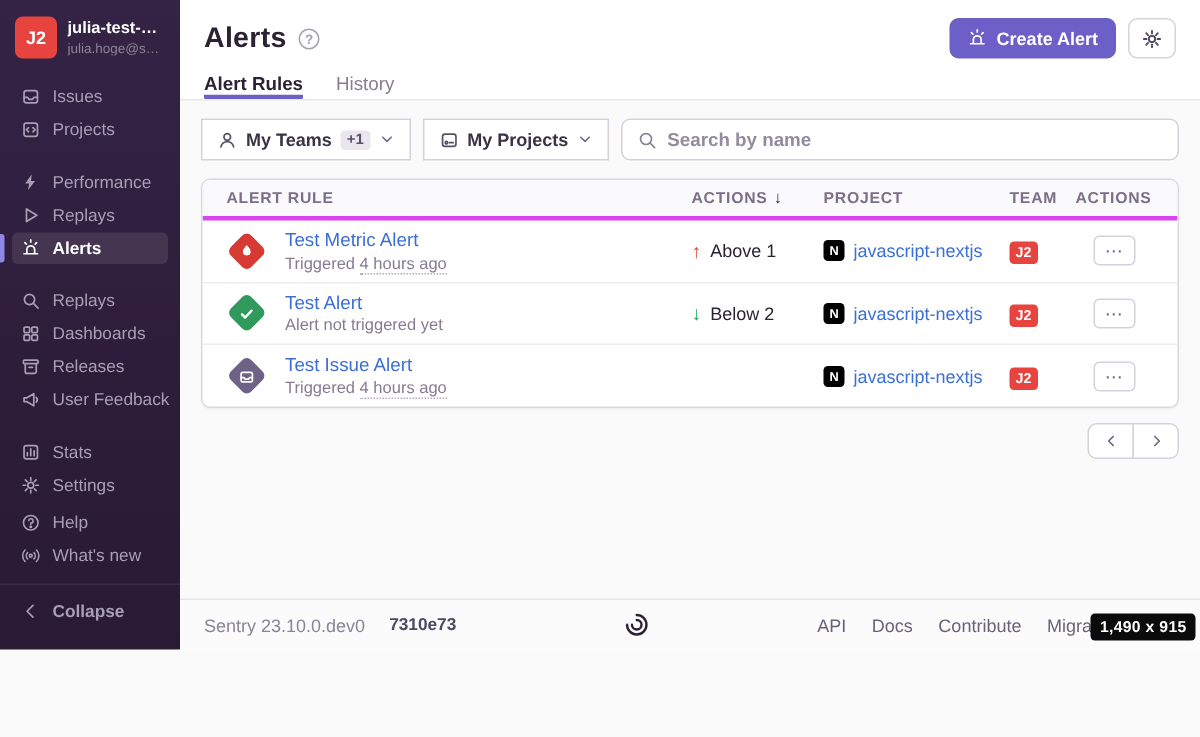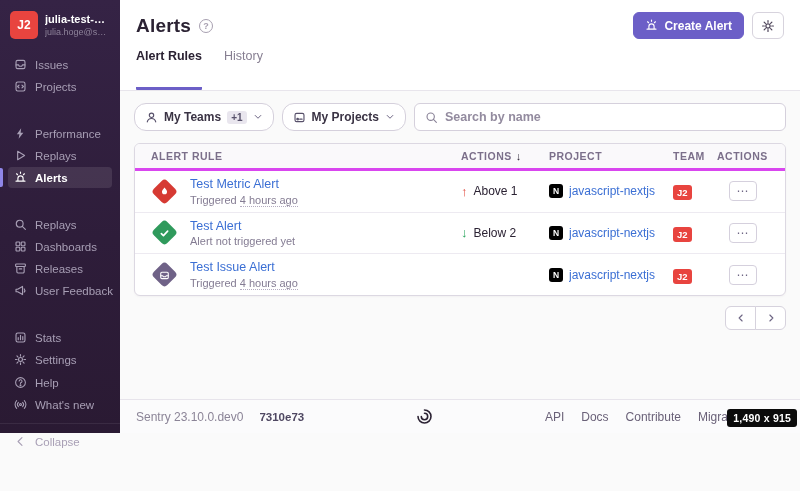--- a/index.html
+++ b/index.html
@@ -10,53 +10,53 @@
   
   .sidebar { width:120px; flex:0 0 120px; background:linear-gradient(180deg,#352345 0%,#2e1d3a 55%,#2a1a33 100%);
              display:flex; flex-direction:column; color:#a89fb5; }
   .org { display:flex; align-items:center; gap:7px; padding:11px 10px 9px 10px; cursor:pointer; }
   .org-avatar { width:28px; height:28px; flex:0 0 28px; background:#e8443f; border-radius:5px; color:#fff;
                 font-size:12px; font-weight:bold; display:flex; align-items:center; justify-content:center; }
   .org-meta { min-width:0; }
   .org-name { color:#fff; font-size:11px; font-weight:bold; white-space:nowrap; overflow:hidden; text-overflow:ellipsis; }
   .org-email { color:#8d8299; font-size:9px; white-space:nowrap; overflow:hidden; text-overflow:ellipsis; margin-top:2px; }
   .nav { padding:4px 8px 0 8px; position:relative; }
-  .nav-group { margin-top:26px; }
+  .nav-group { margin-top:14px; }
   .nav-group:first-child { margin-top:2px; }
   .nav-item { display:flex; align-items:center; gap:8px; padding:4px 6px; margin:1px 0; border-radius:4px;
               font-size:11.5px; cursor:pointer; position:relative; white-space:nowrap; }
   .nav-item .ic { width:13px; height:13px; flex:0 0 13px; }
   .nav-item.active { background:rgba(255,255,255,.10); color:#fff; font-weight:bold; }
   .nav-item.active::before { content:""; position:absolute; left:-8px; top:1px; bottom:1px; width:3px;
               background:#8f86e8; border-radius:0 2px 2px 0; }
   .sidebar-bottom { margin-top:auto; padding:0 8px; }
-  .collapse-row { border-top:1px solid rgba(255,255,255,.08); margin:8px -8px 4px -8px; padding:8px 14px 12px 14px; }
+  .collapse-row { border-top:1px solid rgba(255,255,255,.08); margin:8px -8px 4px -8px; padding:8px 14px 12px 14px;font-weight:bold; }
   .collapse-row .nav-item { padding:2px 0; }
 
   
   .main { flex:1; display:flex; flex-direction:column; min-width:0; background:#fafafa; }
   .page-header { background:#fff; padding:12px 16px 0 16px; border-bottom:1px solid #e8e5ec; }
   .title-row { display:flex; align-items:center; }
   .page-title { font-size:19px; font-weight:bold; letter-spacing:.2px; color:#2b2233; }
   .help-dot { width:14px; height:14px; border:1px solid #a79fb0; border-radius:50%; color:#a79fb0;
               font-size:9px; font-weight:bold; display:flex; align-items:center; justify-content:center; margin-left:8px; cursor:pointer; }
   .header-actions { margin-left:auto; display:flex; gap:8px; }
   .btn-primary { background:#6c5fc7; color:#fff; border:1px solid #6c5fc7; border-radius:6px; font-size:12px;
               font-weight:bold; padding:5px 11px; display:flex; align-items:center; gap:6px; cursor:pointer; }
   .btn-primary .ic { width:13px; height:13px; }
   .btn-icon { width:32px; height:27px; background:#fff; border:1px solid #d7d3dd; border-radius:6px; color:#4d4459;
               display:flex; align-items:center; justify-content:center; cursor:pointer; }
   .btn-icon .ic { width:14px; height:14px; }
   .tabs { display:flex; gap:22px; margin-top:10px; }
-  .tab { font-size:12.5px; color:#867e91; padding-bottom:24px; cursor:pointer; border-bottom:3px solid transparent; }
+  .tab { font-size:12.5px; color:#867e91; padding-bottom:0; cursor:pointer; border-bottom:3px solid transparent; }
   .tab.active { color:#2b2233; font-weight:bold; border-bottom-color:#6c5fc7; border-radius:1px; }
 
   .content { flex:1; padding:12px 14px 0 14px; min-height:0; }
   .filter-row { display:flex; gap:8px; }
-  .filter-btn { background:#fff; border:1px solid #d5d0dc; border-radius:12px; height:28px; padding:0 10px;
+  .filter-btn { background:#fff; border:1px solid #d5d0dc; border-radius:0; height:28px; padding:0 10px;
               display:flex; align-items:center; gap:6px; font-size:12px; font-weight:bold; color:#3a3344; cursor:pointer; }
   .filter-btn .ic { width:13px; height:13px; color:#57506a; }
   .filter-btn .chev { width:10px; height:10px; color:#6e6684; }
   .count-badge { background:#e9e6ee; color:#57516a; border-radius:3px; font-size:10px; font-weight:bold; padding:1px 4px; }
   .search-box { flex:1; background:#fff; border:1px solid #d5d0dc; border-radius:6px; height:28px;
               display:flex; align-items:center; gap:7px; padding:0 10px; }
   .search-box .ic { width:13px; height:13px; color:#8a8398; flex:0 0 13px; }
   .search-box input { border:none; outline:none; flex:1; font-size:12.5px; color:#2b2233; background:transparent;
               font-family:inherit;font-weight:bold; }
   .search-box input::placeholder { color:#938b9f; }

